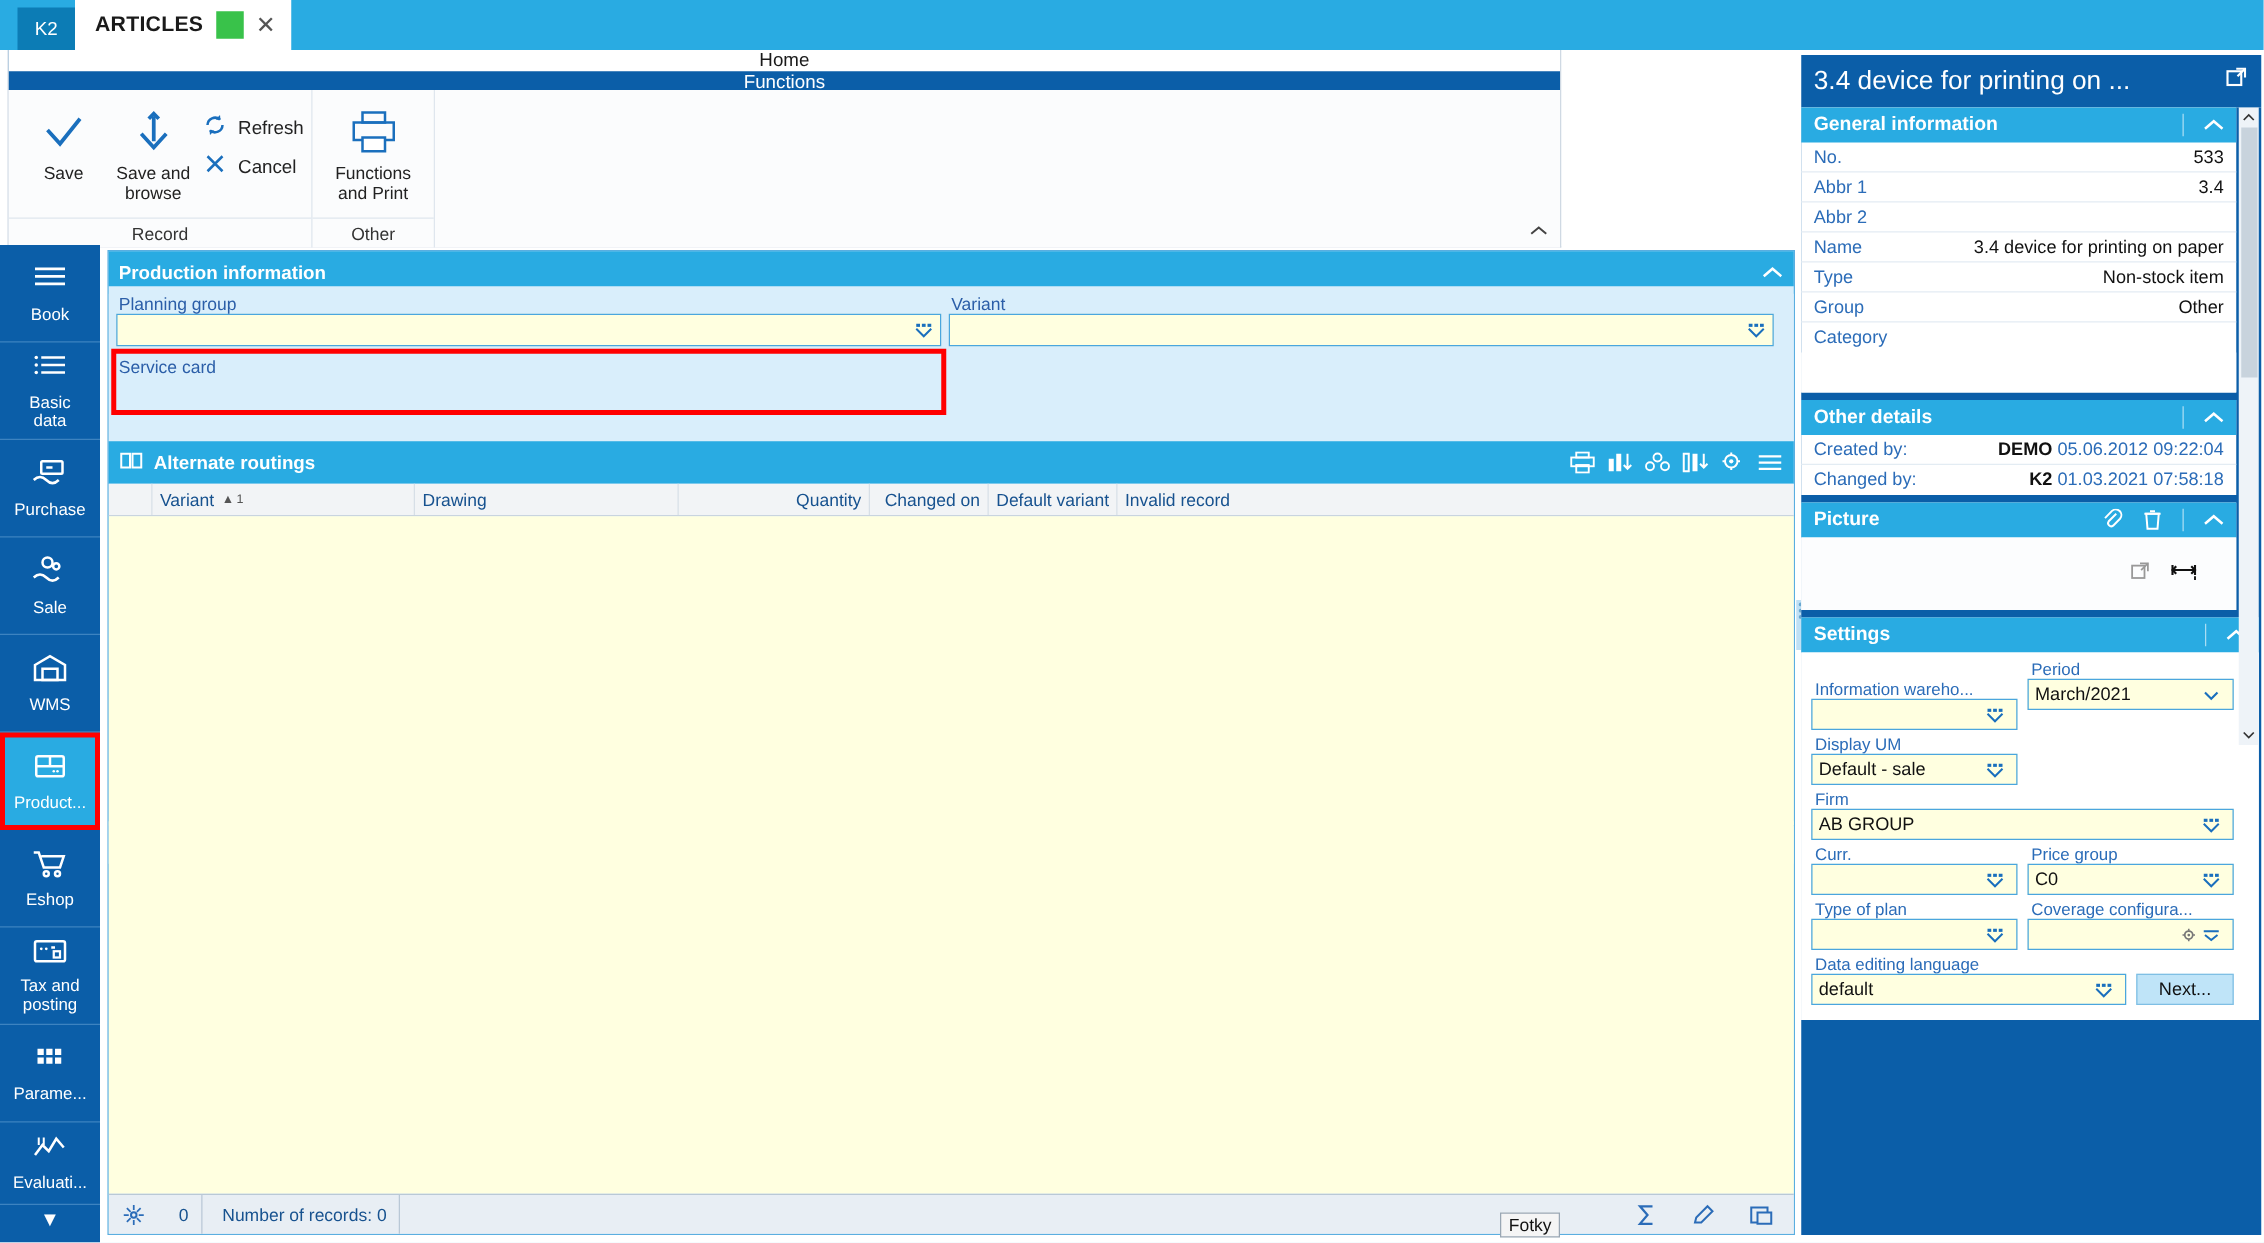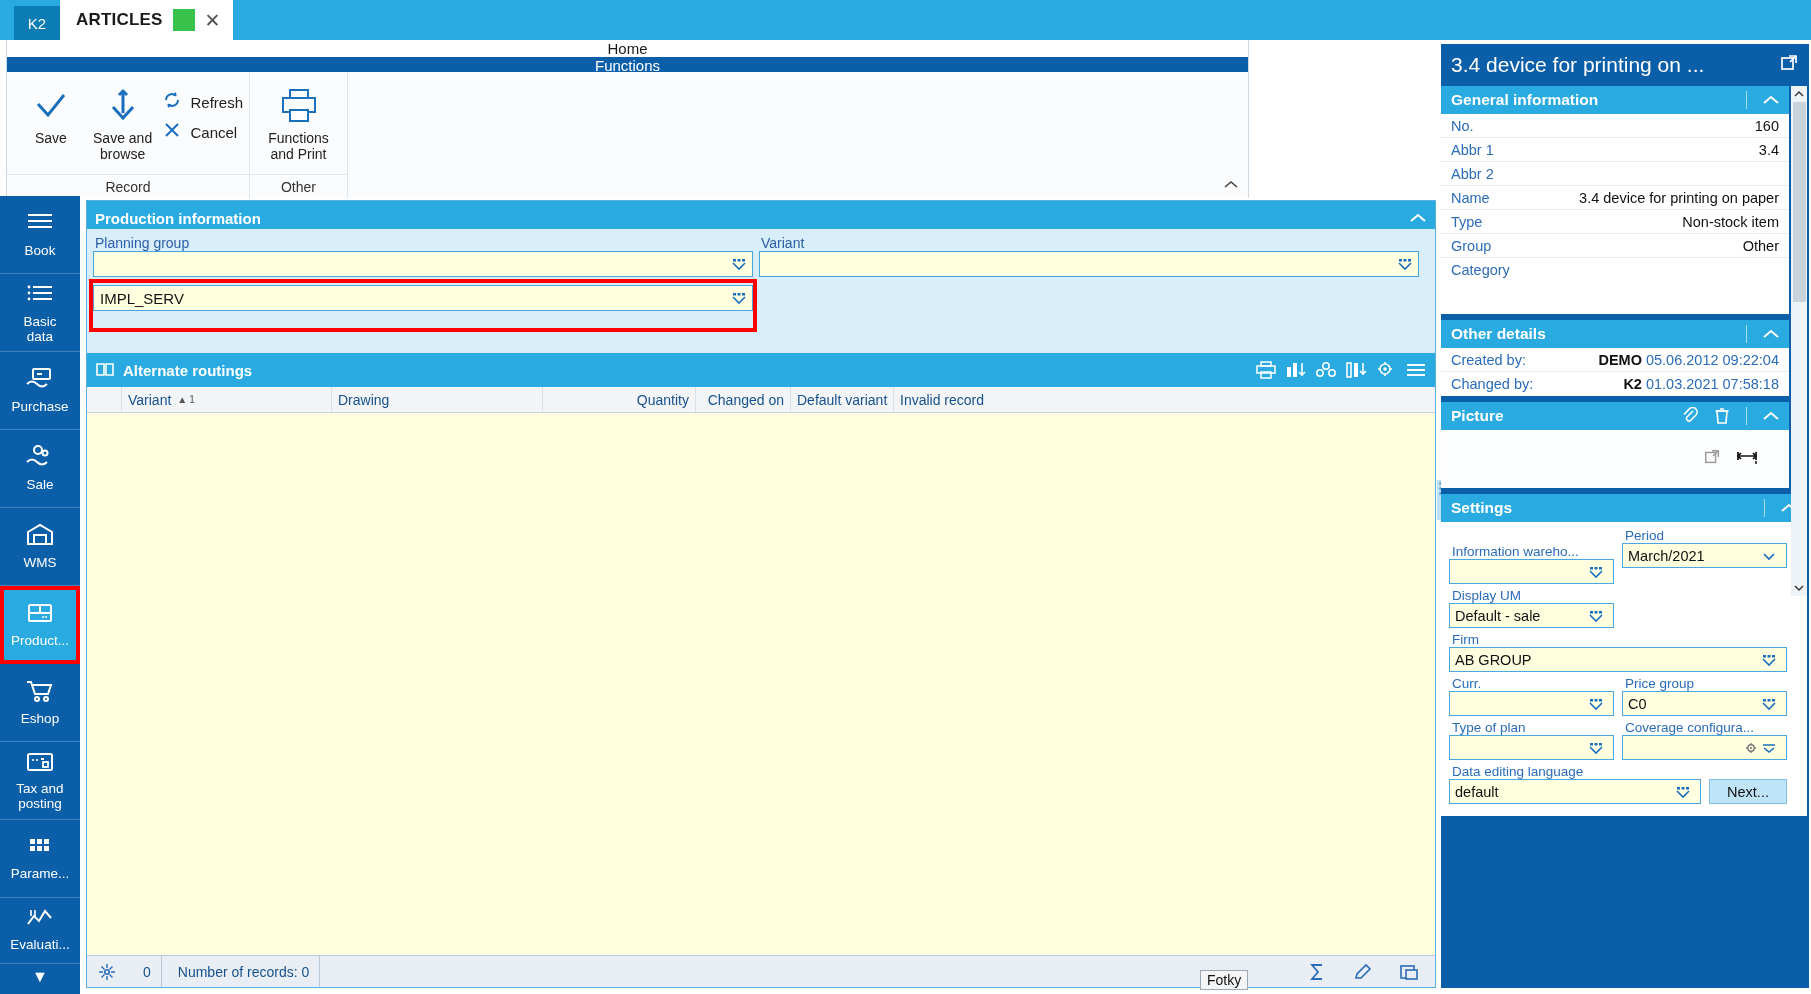--- a/index.html
+++ b/index.html
@@ -449,31 +449,21 @@
                 <rect x="2" y="2" width="3" height="2.5" fill="#1a6fbd"></rect>
                 <rect x="6.5" y="2" width="3" height="2.5" fill="#1a6fbd"></rect>
                 <rect x="11" y="2" width="3" height="2.5" fill="#1a6fbd"></rect>
                 <path d="M2 6 L8 12 L14 6" stroke="#1a6fbd" stroke-width="1.6" fill="none"></path>
               </svg>
           </span>
         </div>
       </div>
 
       <div class="field" style="left:6px; top:56px; width:660px;">
-        <div class="inputbox">
-          <span class="val">IMPL_SERV</span>
-          <span class="lookup">
-            <svg width="16" height="14" viewBox="0 0 16 14">
-                <rect x="2" y="2" width="3" height="2.5" fill="#1a6fbd"></rect>
-                <rect x="6.5" y="2" width="3" height="2.5" fill="#1a6fbd"></rect>
-                <rect x="11" y="2" width="3" height="2.5" fill="#1a6fbd"></rect>
-                <path d="M2 6 L8 12 L14 6" stroke="#1a6fbd" stroke-width="1.6" fill="none"></path>
-              </svg>
-          </span>
-        </div>
+        <span class="flabel">Service card</span>
       </div>
 
       <div class="redbox" style="left:2px; top:50px; width:668px; height:53px;"></div>
     </div>
   </div>
 
   <div id="grid-panel">
     <div class="panel-header">
       <span>
         <svg width="20" height="16" viewBox="0 0 20 16">
@@ -599,21 +589,21 @@
         <span class="divline"></span>
         <span class="hbtn">
           <svg width="18" height="12" viewBox="0 0 18 12">
               <path d="M2 9 L9 3 L16 9" stroke="#fff" stroke-width="2" fill="none"></path>
             </svg>
         </span>
       </div>
       <div>
         <div class="kv">
           <span class="k">No.</span>
-          <span class="v">160</span>
+          <span class="v">533</span>
         </div>
         <div class="kv">
           <span class="k">Abbr 1</span>
           <span class="v">3.4</span>
         </div>
         <div class="kv">
           <span class="k">Abbr 2</span>
           <span class="v"></span>
         </div>
         <div class="kv">

